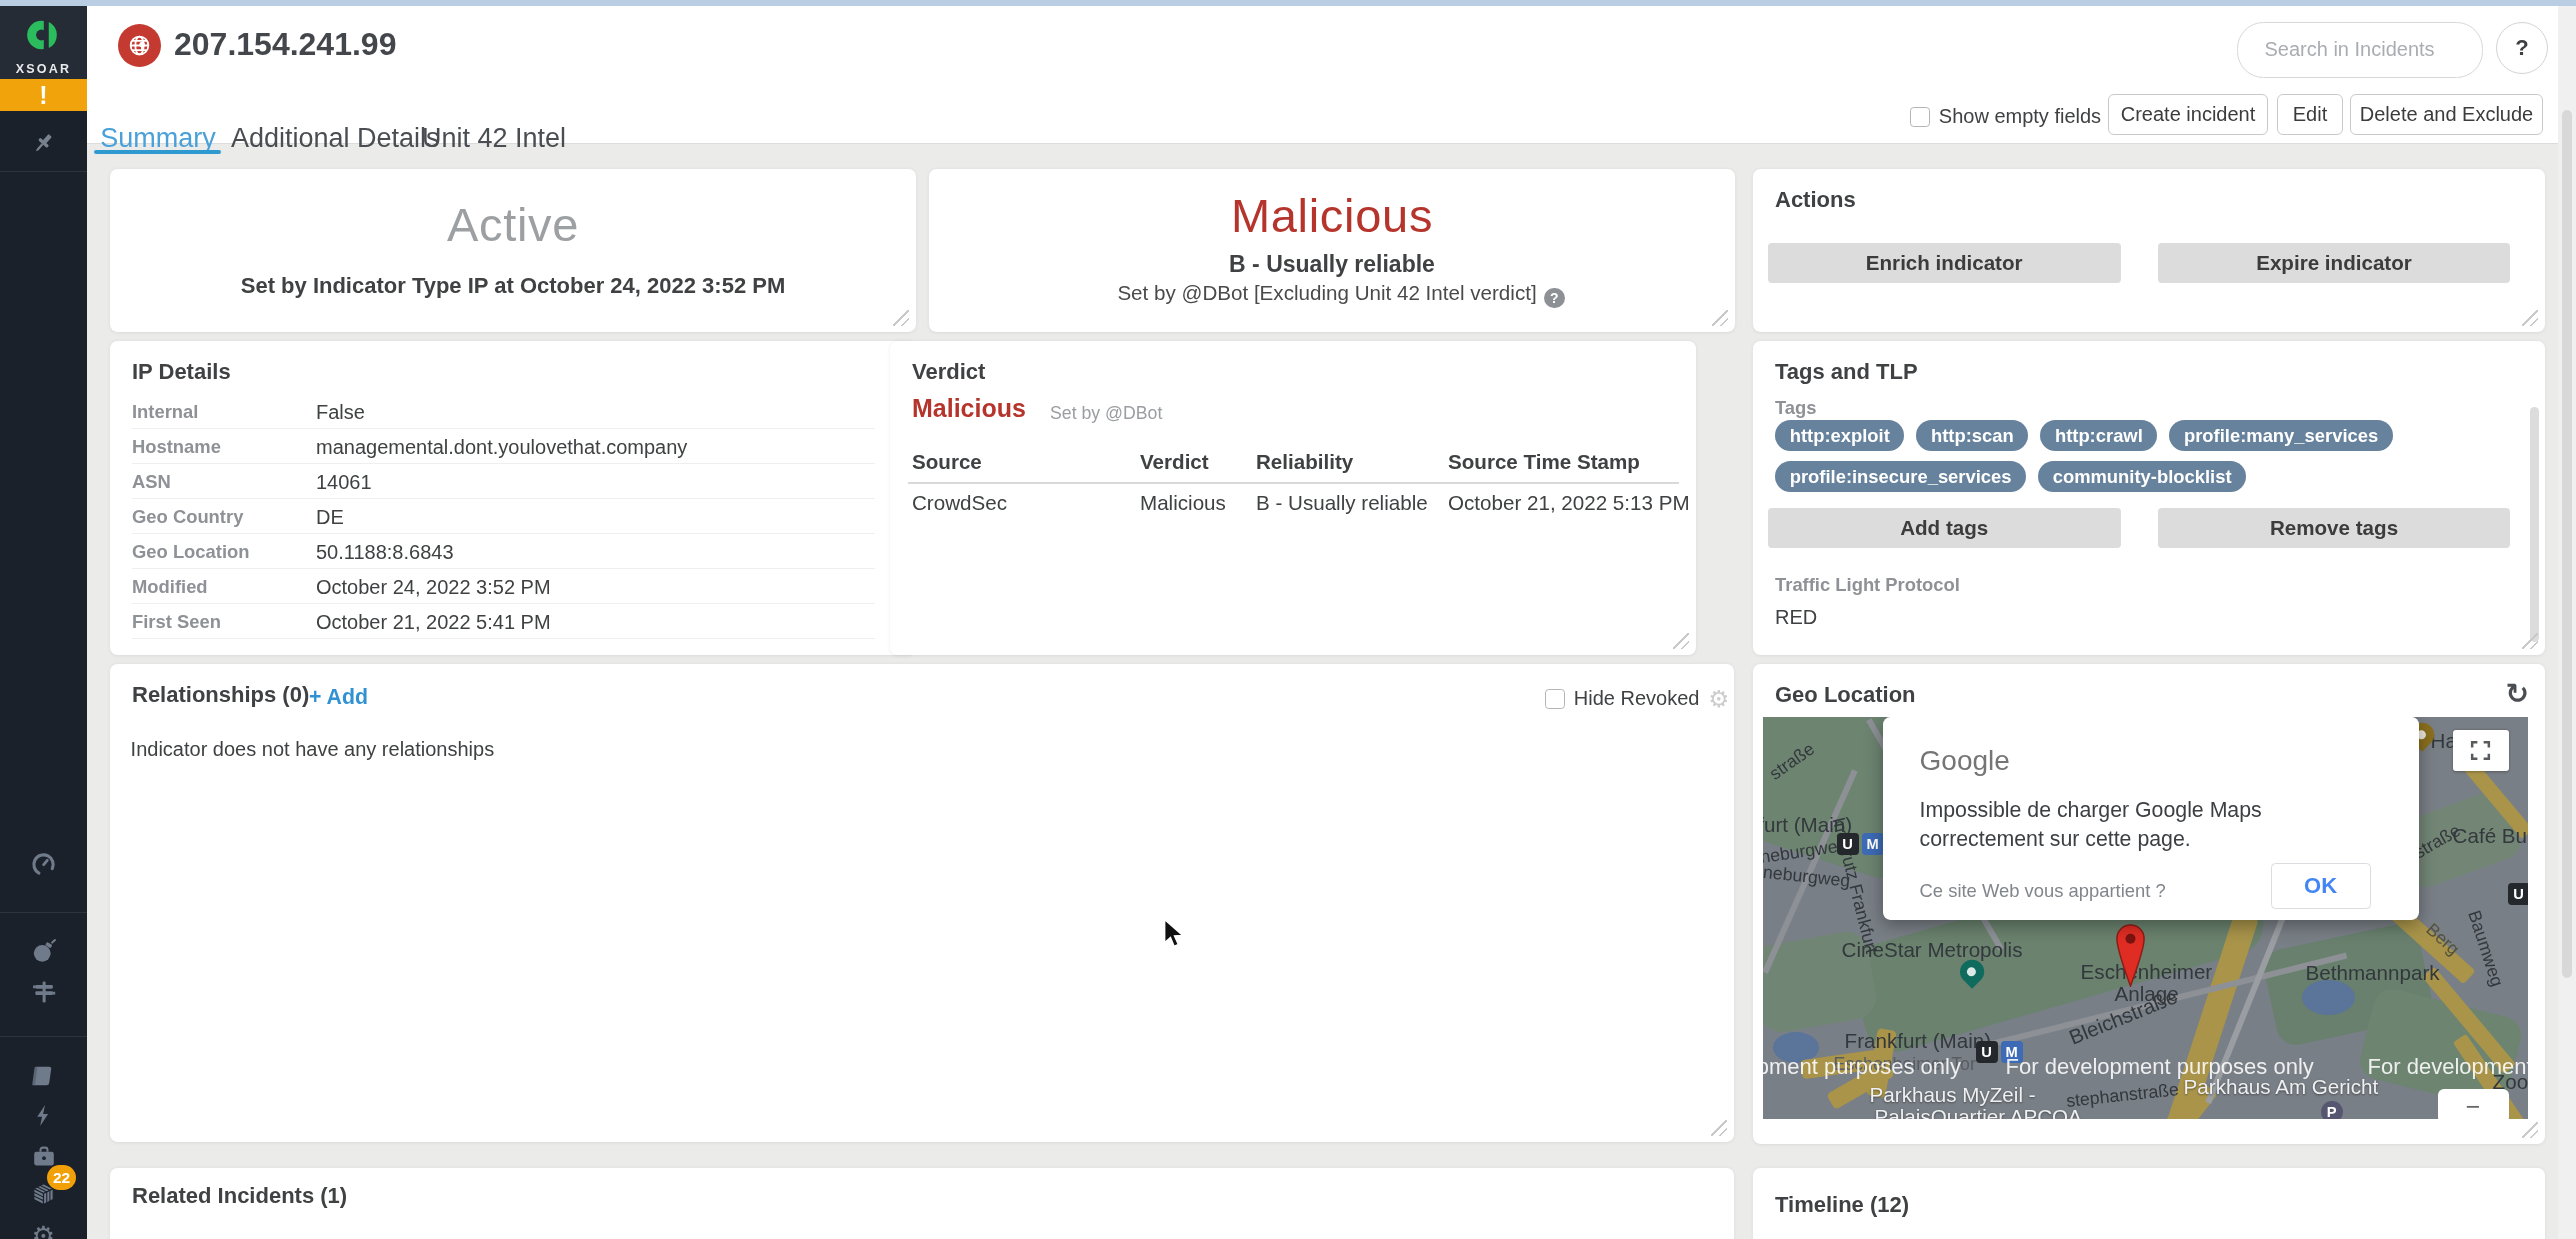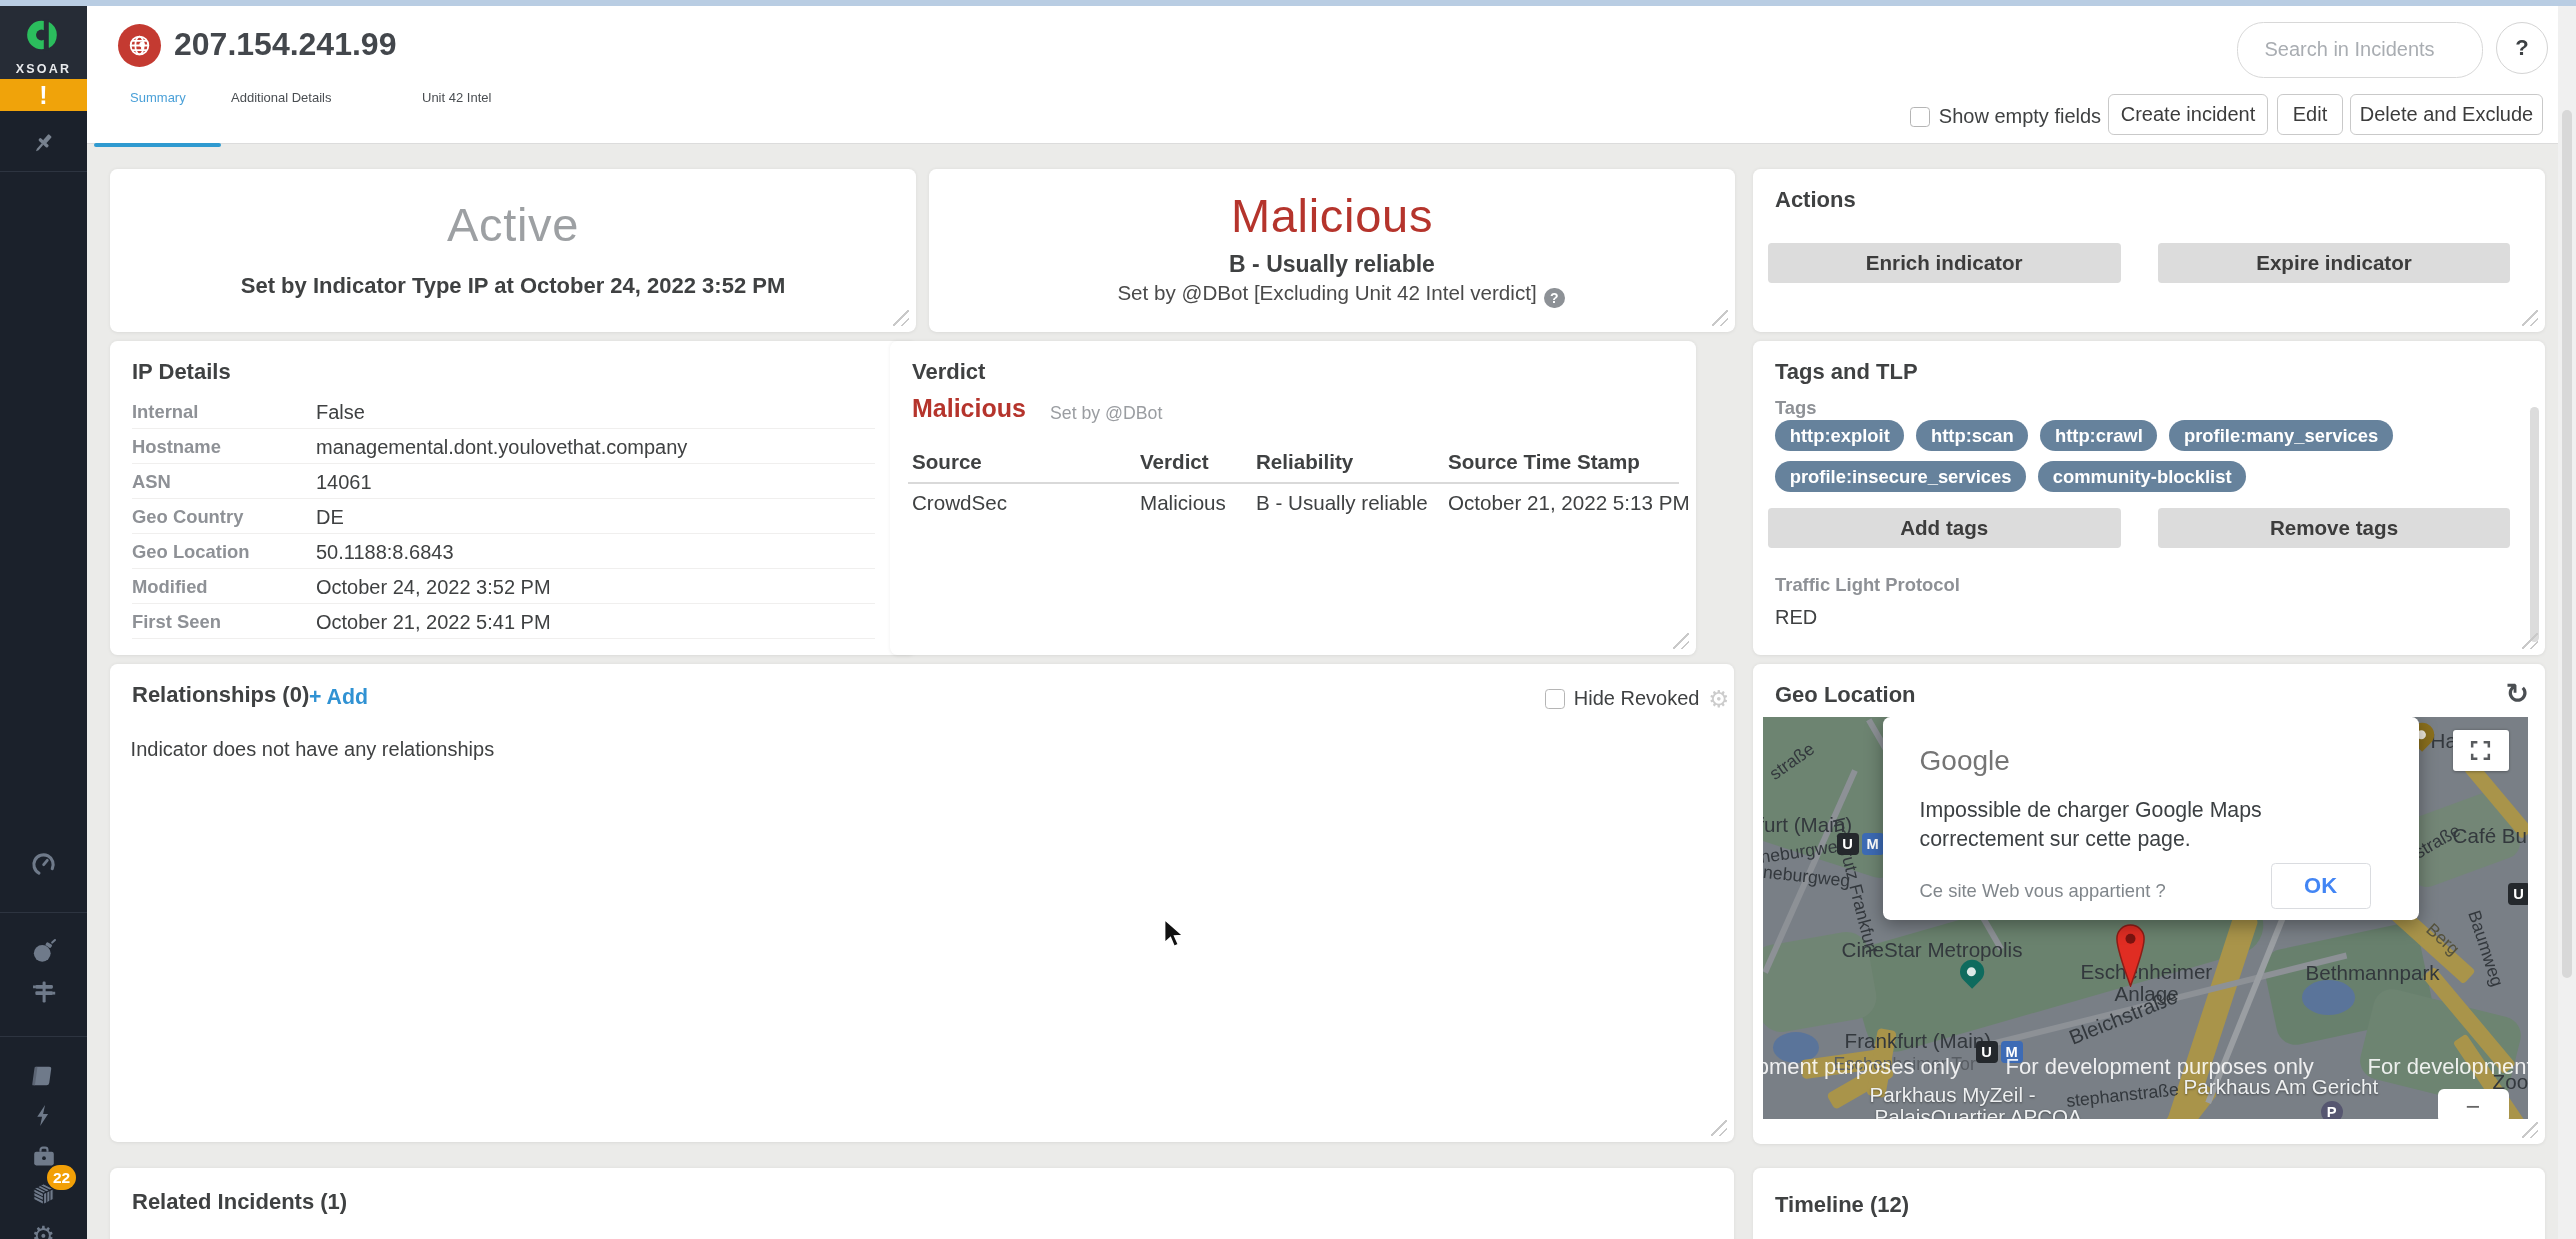--- a/index.html
+++ b/index.html
@@ -30,21 +30,21 @@
             display:flex;align-items:center;justify-content:center;}
   .ind-title{position:absolute;left:87px;top:20.6px;font-size:32px;font-weight:600;color:#43474c;}
   .search-pill{position:absolute;left:2150px;top:16px;width:246px;height:56px;border:1.5px solid #d8d8d8;border-radius:26.5px;
                background:#fff;padding-left:26.5px;font-size:20px;color:#5f6368;outline:none;}
   .search-pill::placeholder{color:#a9adb2;}
   .help-circle{position:absolute;left:2409px;top:16px;width:52px;height:52px;border-radius:50%;border:1.5px solid #d4d4d4;
                background:#fff;font-size:22px;font-weight:700;color:#3c4043;display:flex;align-items:center;justify-content:center;cursor:pointer;}
 
   
   .tabbar{position:absolute;left:87px;top:85px;width:2489px;height:59px;background:#fff;border-bottom:1.5px solid #dcdcdc;}
-  .tab{position:absolute;top:5px;height:57px;display:flex;align-items:flex-start;font-size:13px;color:#4a4e52;cursor:pointer;}
+  .tab{position:absolute;top:12px;height:57px;display:flex;align-items:flex-end;font-size:27px;color:#4a4e52;cursor:pointer;}
   .tab.active{color:#4aa0d8;}
   .tab-underline{position:absolute;left:0;bottom:0;width:127px;height:4.4px;background:#2f9ad0;border-radius:2.2px;}
   .cb{width:20px;height:20px;background:#fff;border:1.5px solid #b5b5b5;border-radius:3.7px;display:inline-block;}
   .tb-check{position:absolute;top:20px;display:flex;align-items:center;gap:8.8px;font-size:20px;color:#3f4142;}
   .white-btn{position:absolute;top:8.8px;height:41px;background:#fff;border:1.5px solid #c9c9c9;border-radius:5.9px;
              font-size:20px;color:#3c3c3c;display:flex;align-items:center;justify-content:center;cursor:pointer;}
 
   
   .card{position:absolute;background:#fff;border-radius:7.4px;box-shadow:0 0.7px 3.7px rgba(0,0,0,.07);}
   .card-title{position:absolute;left:22px;top:17.7px;font-size:22px;font-weight:700;color:#3f4142;}
@@ -453,21 +453,21 @@
         <div class="gd-brand">Google</div>
         <div class="gd-msg">Impossible de charger Google Maps correctement sur cette page.</div>
         <div class="gd-q">Ce site Web vous appartient ?</div>
         <button class="gd-ok">OK</button>
       </div>
     </div>
     <div class="rsz"></div>
   </div>
 
   <div class="card" style="left:110px;top:1168px;width:1624px;height:88px;border-radius:7.4px 7.4px 0 0;">
-    <div class="card-title" style="top:21px;">Related Incidents (1)</div>
+    <div class="card-title" style="top:15px;">Related Incidents (1)</div>
 
   </div>
 
   <div class="card" style="left:1753px;top:1168px;width:792px;height:88px;border-radius:7.4px 7.4px 0 0;">
     <div class="card-title" style="top:23.5px;">Timeline (12)</div>
 
   </div>
 
   <div class="pg-track">
     <div class="pg-thumb"></div>

